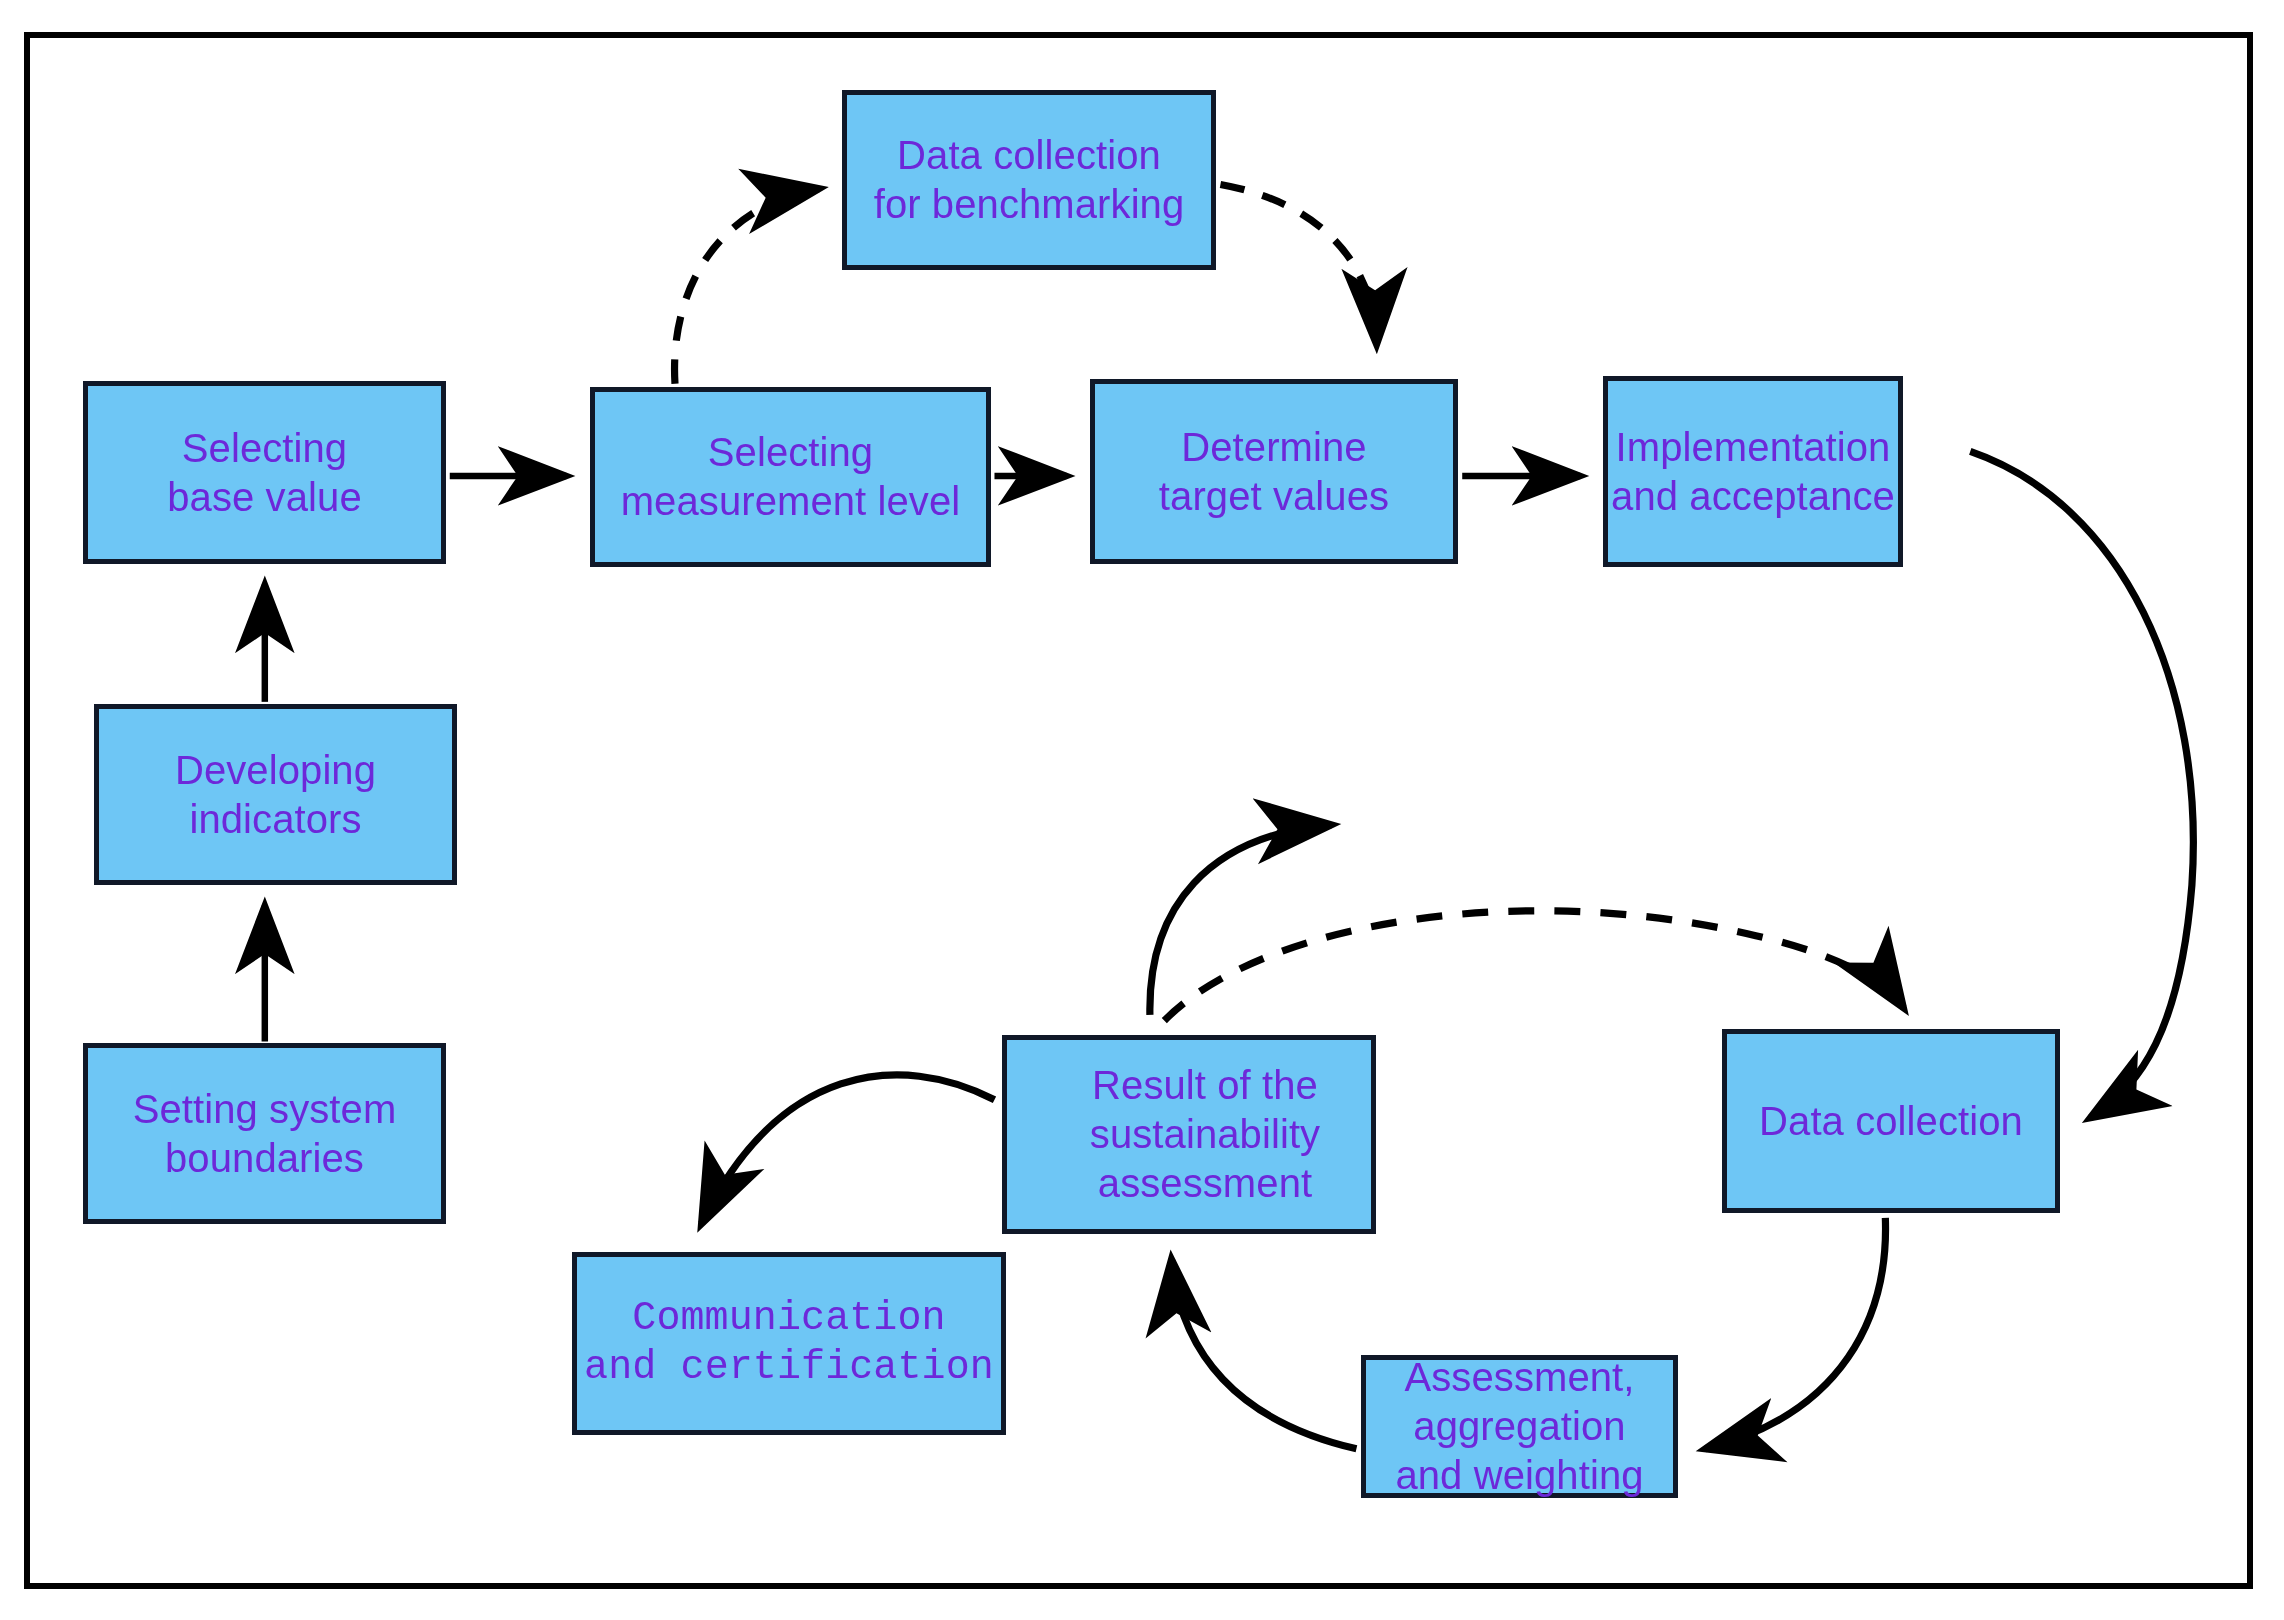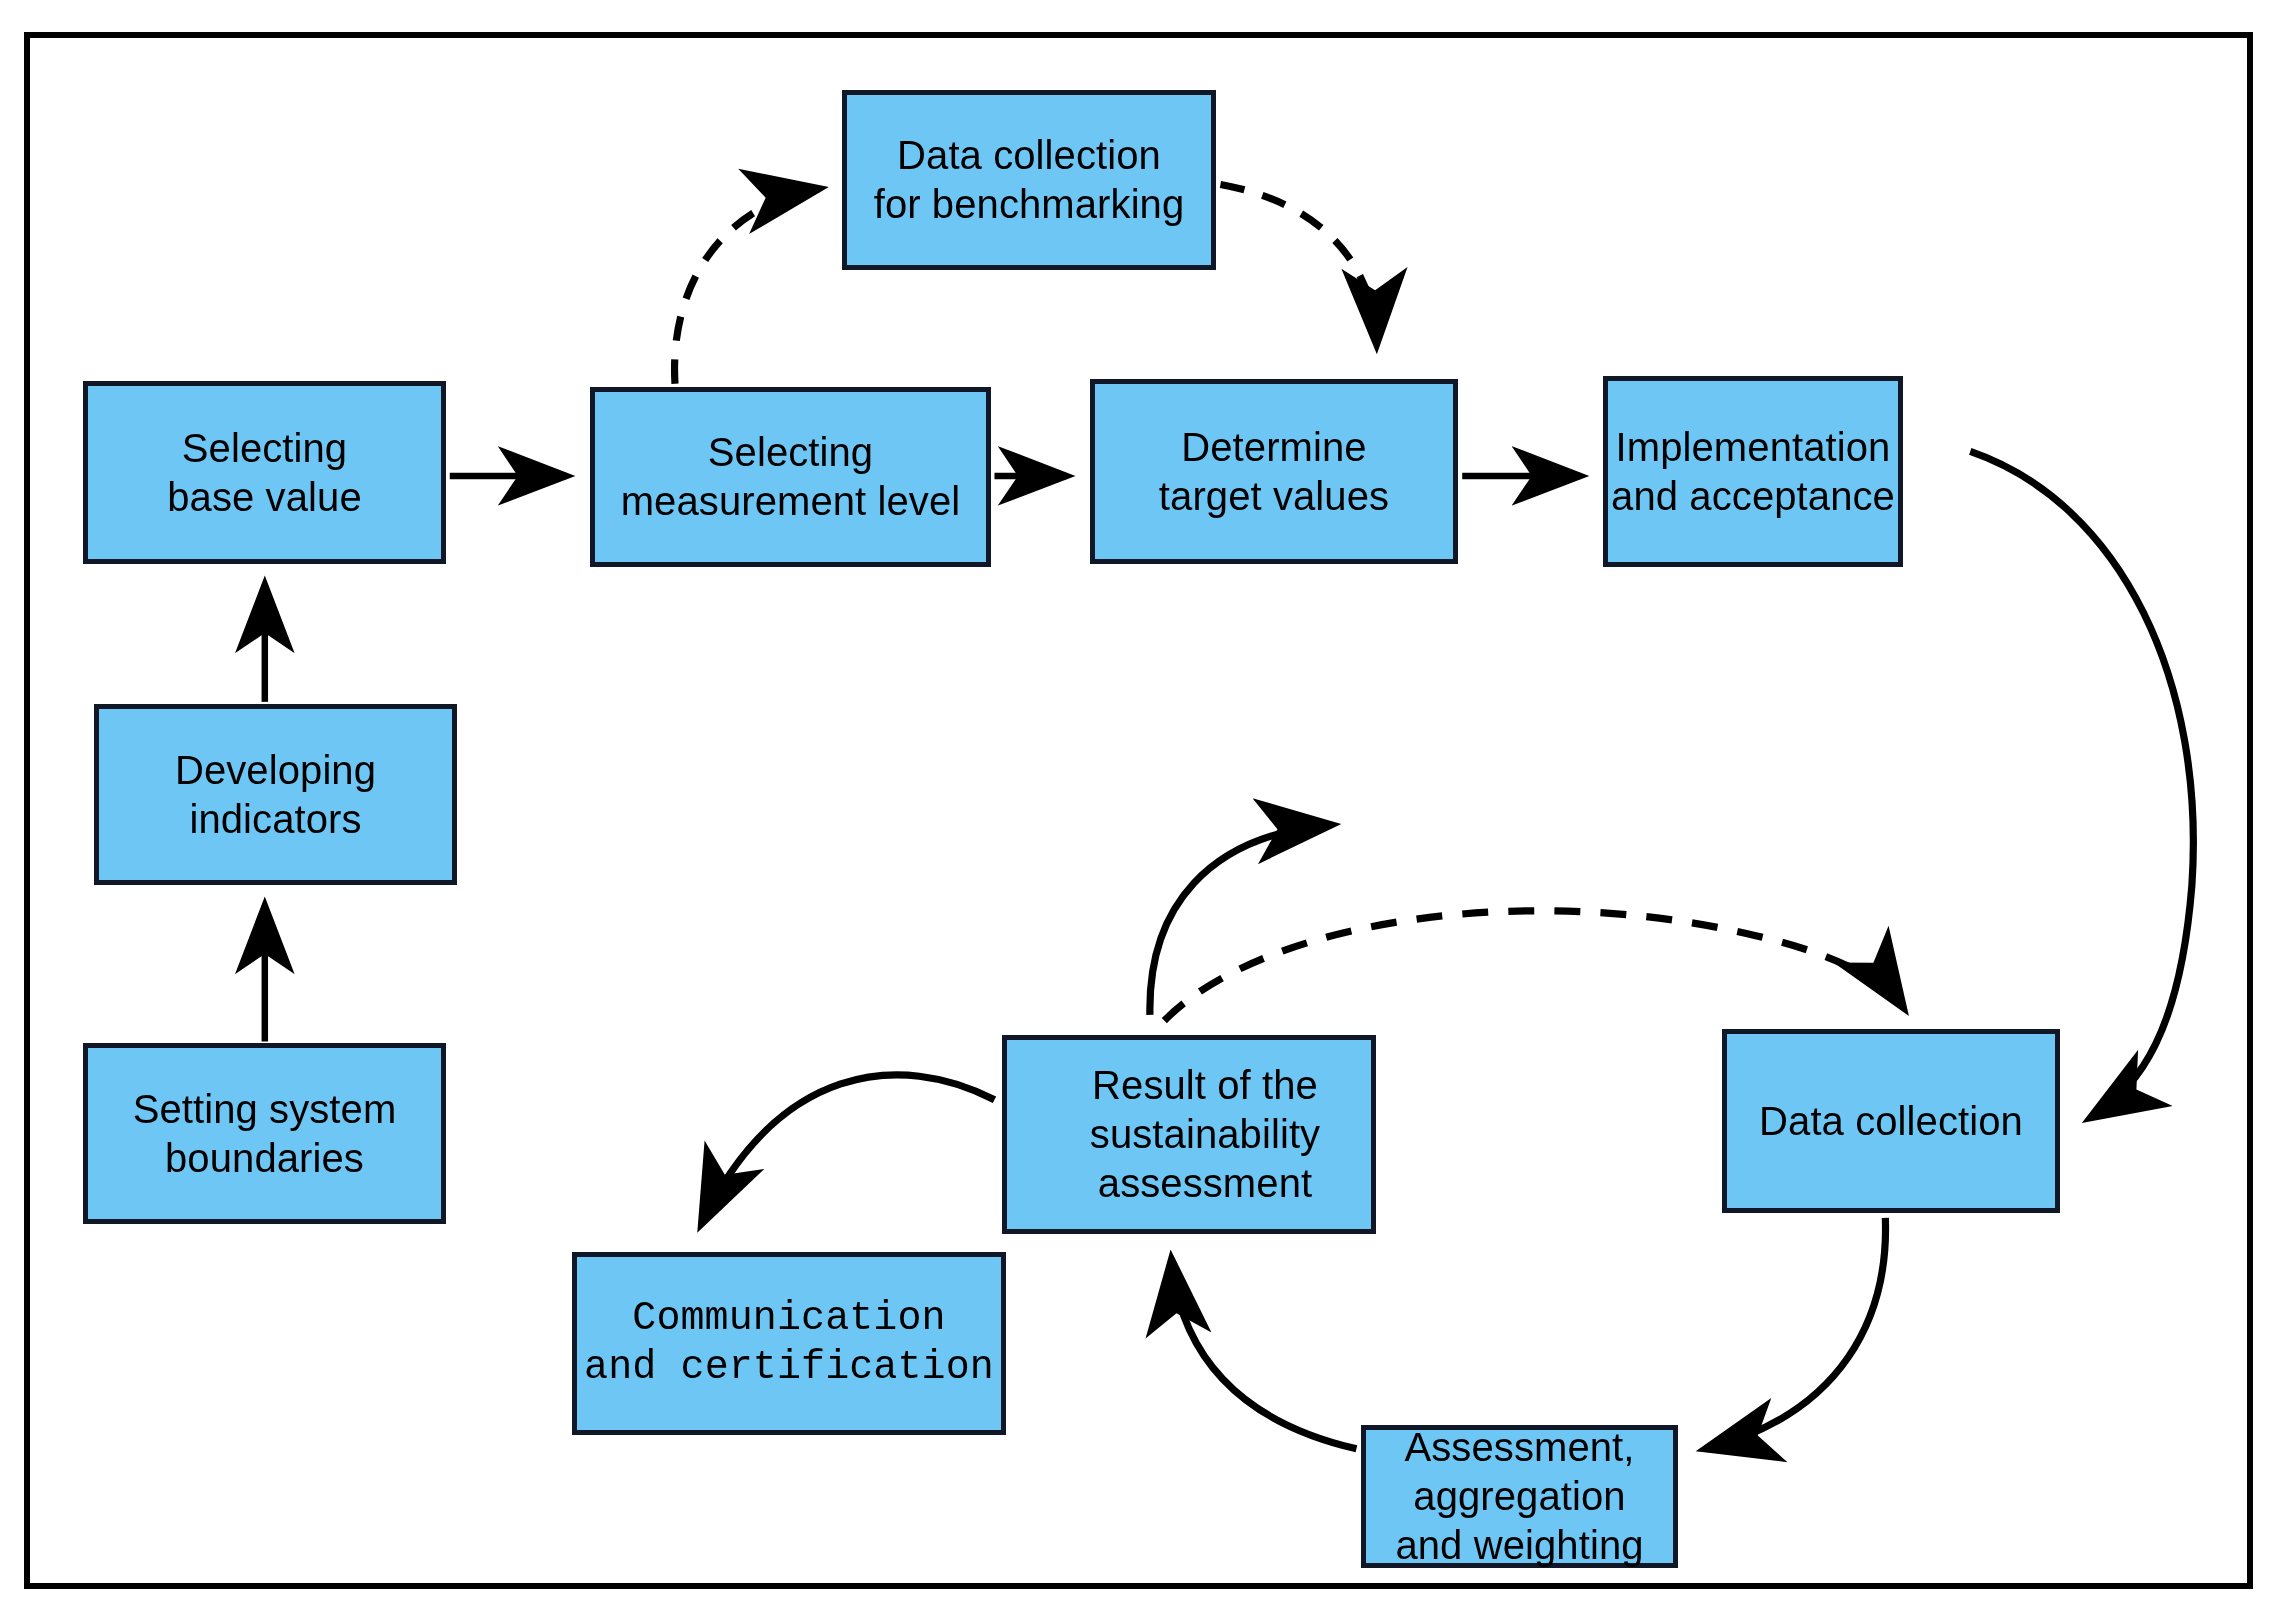--- a/index.html
+++ b/index.html
@@ -35,21 +35,21 @@
   }
   .node {
     position: absolute;
     box-sizing: border-box;
     background: #6EC6F5;
     border: 5px solid #101828;
     display: flex;
     align-items: center;
     justify-content: center;
     text-align: center;
-    color: #000000;
+    color: #6d28d9;
     font-size: 40px;
     line-height: 1.22;
     white-space: pre-line;
     letter-spacing: 0.1px;
   }
 </style>
 </head>
 <body>
 
 <div id="stage">
@@ -137,21 +137,21 @@
   <div class="node" style="left:83px; top:1043px; width:363px; height:181px;text-align:center;">Setting system
 boundaries</div>
 
 
   <div class="node" style="left:1002px; top:1035px; width:374px; height:199px;padding-left:32px;">Result of the
 sustainability
 assessment</div>
 
   <div class="node" style="left:1722px; top:1029px; width:338px; height:184px;">Data collection</div>
 
-  <div class="node" style="left:1361px; top:1425px; width:317px; height:143px;">Assessment,
+  <div class="node" style="left:1361px; top:1355px; width:317px; height:143px;">Assessment,
 aggregation
 and weighting</div>
 
   <div class="node" style="left:572px; top:1252px; width:434px; height:183px;font-family:Liberation Mono, monospace;">Communication
 and certification</div>
 
 </div>
 
 
 </body></html>

